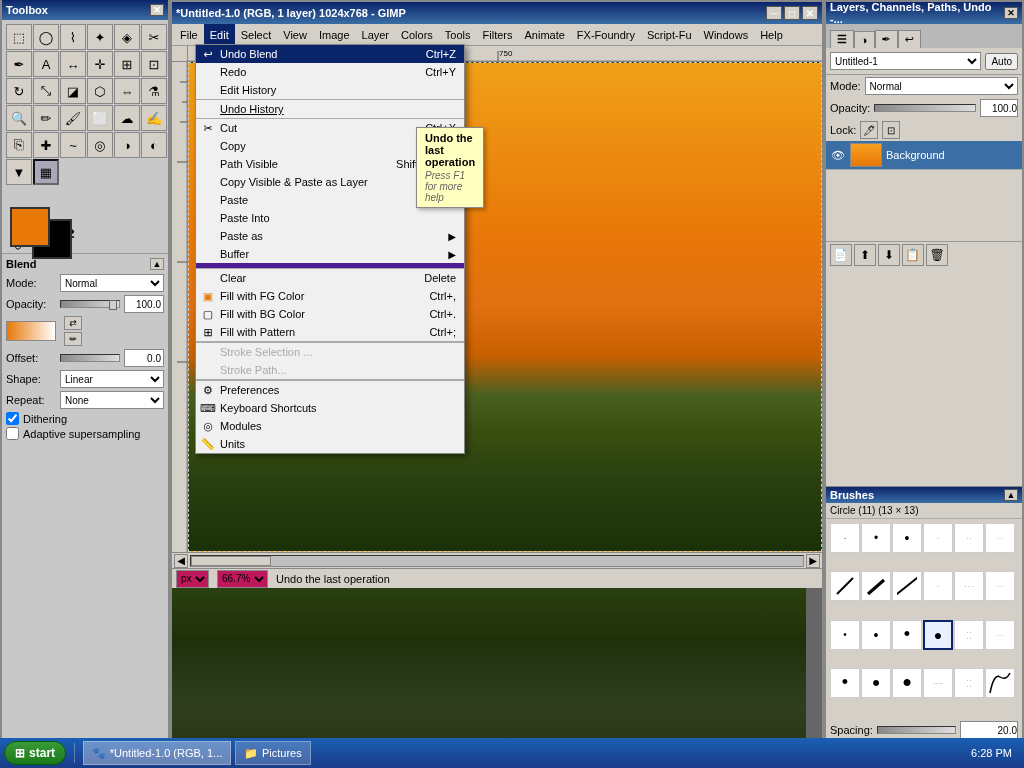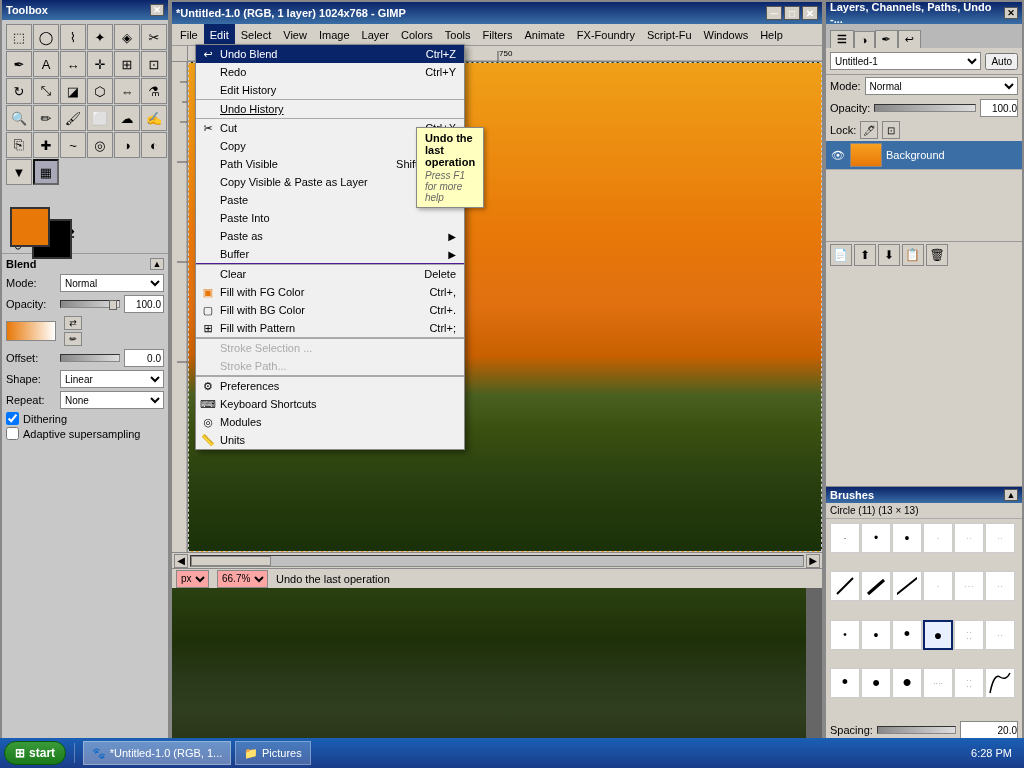--- a/index.html
+++ b/index.html
@@ -195,21 +195,21 @@
       height: 20px;
       background: #d4d0c8;
       border-top: 1px solid #888;
       display: flex;
       align-items: center;
       padding: 0 4px;
       font-size: 11px;
       gap: 8px;
     }
     .zoom-select {
-      height: 18px; font-size: 10px; background: #fca5a5; border: 1px solid #888;
+      height: 18px; font-size: 10px; background: #be185d; border: 1px solid #888;
     }
 
     
     .dropdown-menu {
       position: absolute;
       left: 195px;
       top: 44px;
       width: 270px;
       background: #f0f0f0;
       border: 1px solid #888;
@@ -667,21 +667,21 @@
   </div>
   <div class="menu-option">
     <span class="menu-icon"></span>
     <span>Paste Into</span>
   </div>
   <div class="menu-option">
     <span class="menu-icon"></span>
     <span>Paste as</span>
     <span class="submenu-arrow">▶</span>
   </div>
-  <div class="menu-option" style="border-bottom:1px solid #4c1d95;">
+  <div class="menu-option" style="border-bottom:5px solid #4c1d95;">
     <span class="menu-icon"></span>
     <span>Buffer</span>
     <span class="submenu-arrow">▶</span>
   </div>
   <div class="menu-option" style="border-top:1px solid #aaa;">
     <span class="menu-icon"></span>
     <span>Clear</span>
     <span class="menu-shortcut">Delete</span>
   </div>
   <div class="menu-option">

